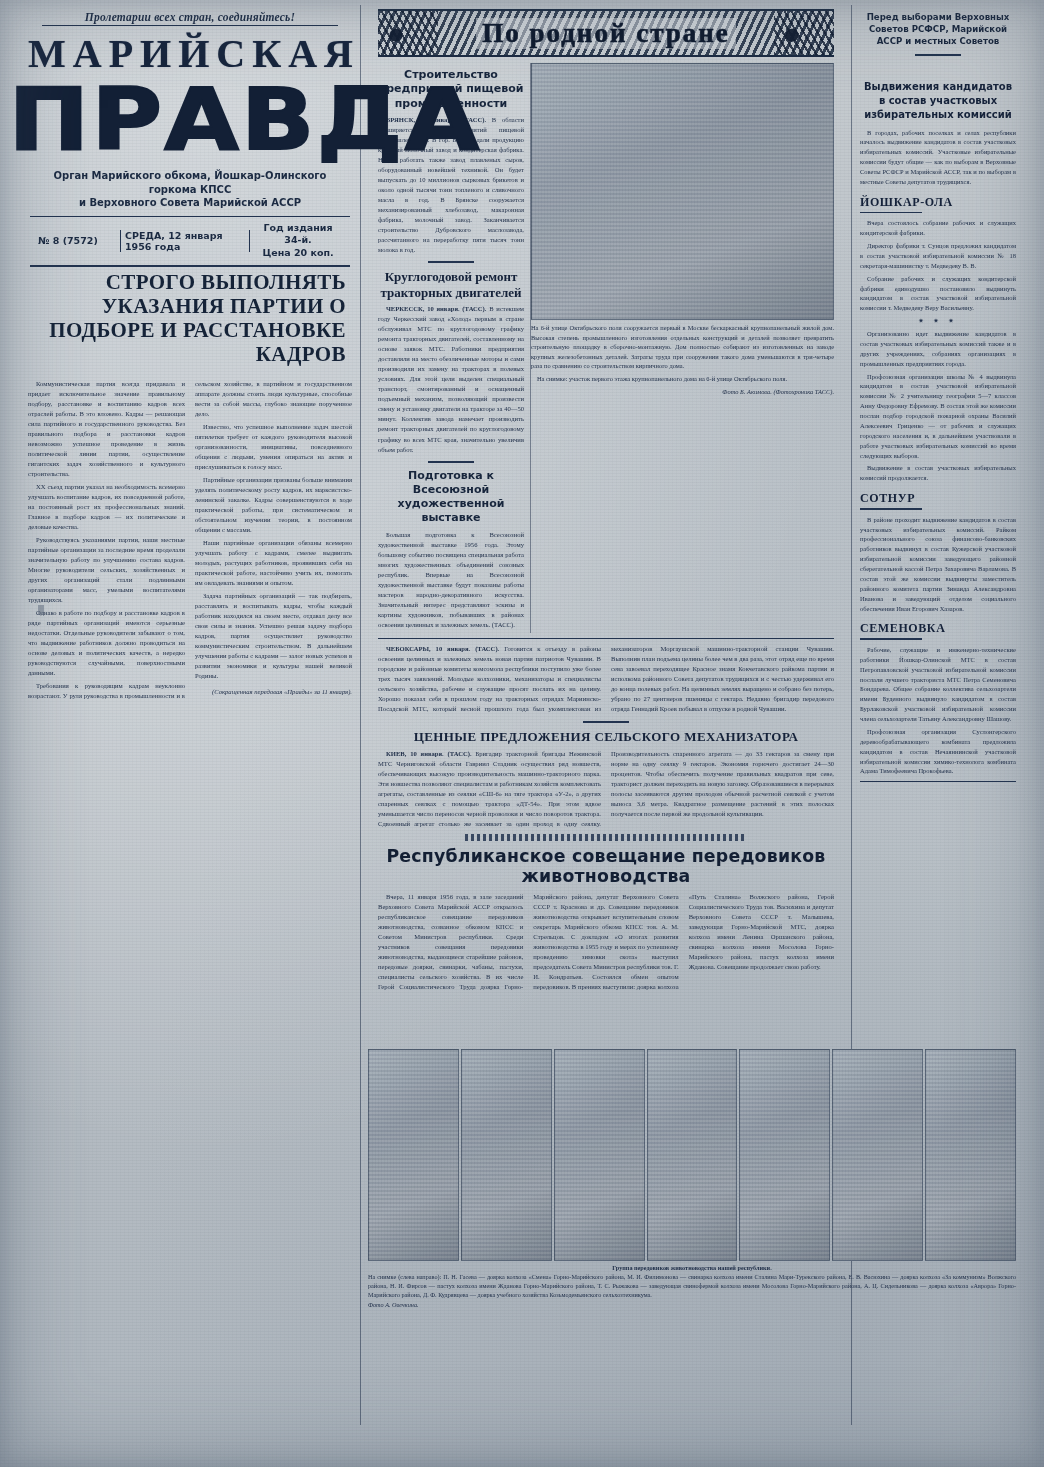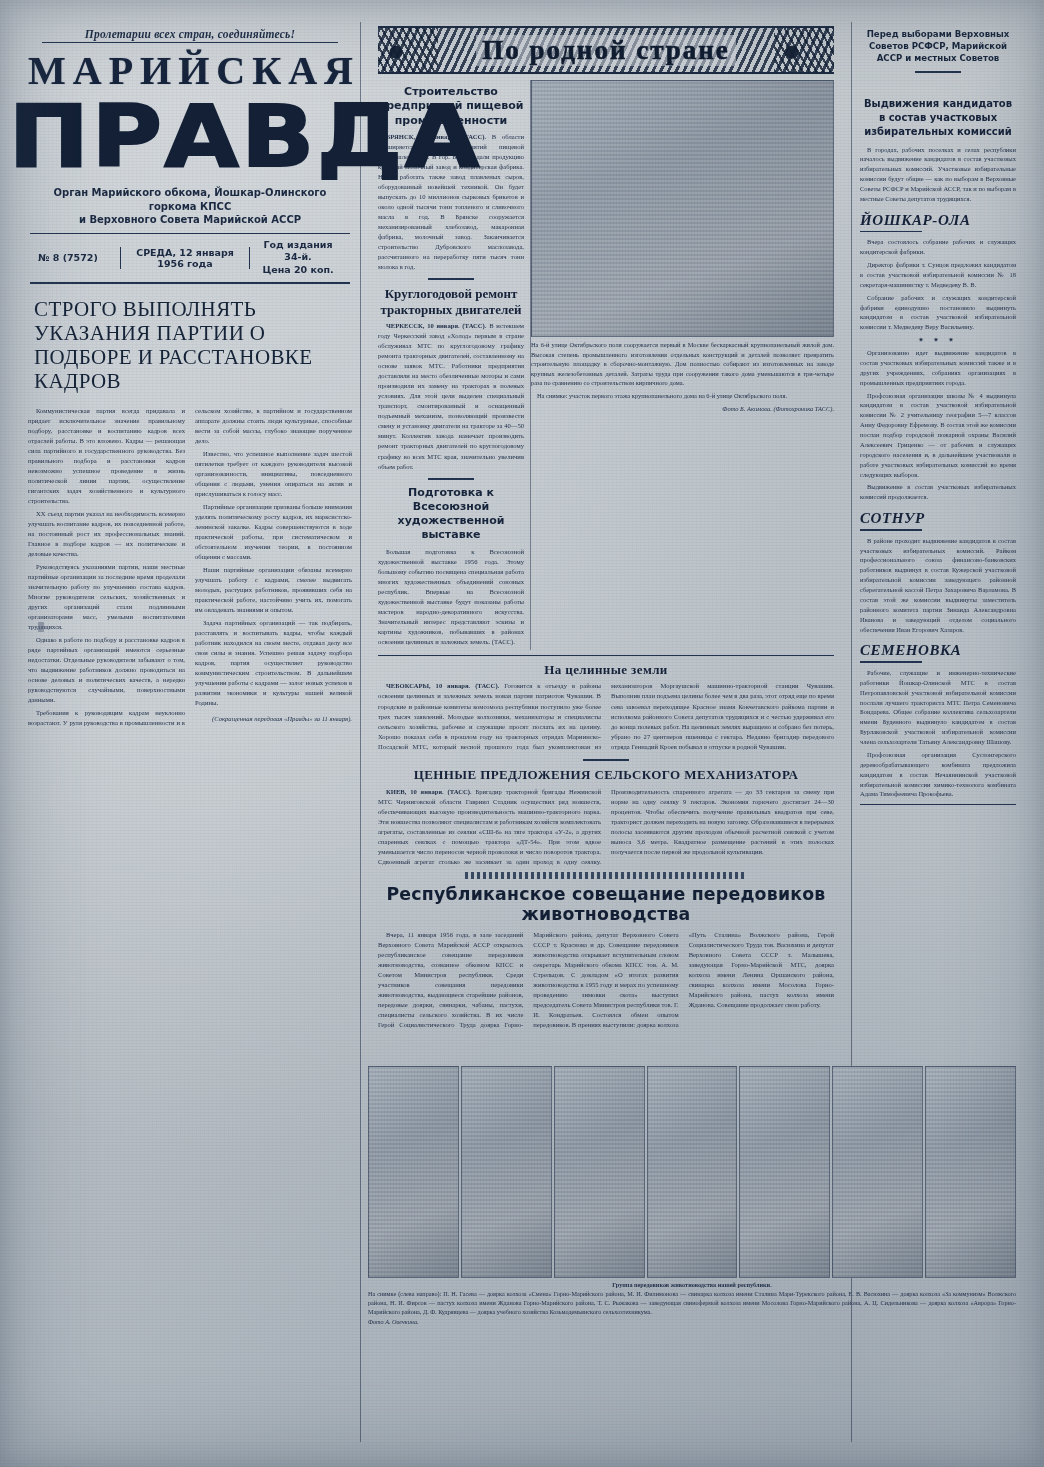--- a/index.html
+++ b/index.html
@@ -28,21 +28,21 @@
     mix-blend-mode:multiply;
     opacity:.8;
   }
   #vign{
     position:absolute;inset:0;
     box-shadow:inset 0 0 90px rgba(60,75,95,.38), inset 0 0 25px rgba(70,85,105,.25);
     pointer-events:none;
   }
   .page{
     position:absolute;
-    left:28px;top:22px;width:988px;height:1420px;
+    left:28px;top:5px;width:988px;height:1420px;
     color:#1b2a42;
   }
   
   .cols{
     position:absolute;left:0;top:0;width:988px;height:1420px;
     display:flex;
     gap:0;
   }
   .col-left{width:332px;flex:0 0 332px;padding-right:8px;box-sizing:border-box;}
   .col-mid{width:492px;flex:0 0 492px;padding:0 17px;box-sizing:border-box;
@@ -85,30 +85,30 @@
   }
   .mast-rule{border-top:1.4px solid #22334f;margin:4px 2px 0 2px;}
   .mast-info{
     display:flex;align-items:center;justify-content:space-between;
     font-family:"DejaVu Sans",sans-serif;
     font-weight:bold;font-size:9.5px;color:#1b2a42;
     padding:5px 4px 5px 4px;
     border-bottom:2.6px solid #22334f;
     margin:0 2px 0 2px;
   }
-  .mast-info .cell{padding:0 4px;text-align:center;}
+  .mast-info .cell{padding:0 4px;text-align:left;}
   .mast-info .c1{flex:0 0 78px;text-align:left;}
   .mast-info .c2{flex:1;border-left:1px solid #22334f;border-right:1px solid #22334f;}
   .mast-info .c3{flex:0 0 88px;text-align:center;line-height:1.35;}
 
   .lead-title{
-    text-align:left;font-weight:normal;
+    text-align:right;font-weight:bold;
     font-family:"Liberation Serif",serif;
     font-size:21px;line-height:1.14;letter-spacing:.4px;
-    margin:14px 6px 12px 6px;color:#152338;
+    margin:4px 6px 12px 6px;color:#152338;
   }
 
   
   .body2{
     column-count:2;column-gap:10px;
     font-size:6.6px;line-height:1.52;text-align:justify;
     font-family:"Liberation Serif",serif;
     color:#23324c;
     hyphens:auto;
   }
@@ -198,22 +198,22 @@
   
   .r-kicker{
     text-align:center;font-weight:bold;font-size:8.6px;line-height:1.42;
     font-family:"DejaVu Sans",sans-serif;color:#17253c;margin:6px 2px 0 2px;
   }
   .r-head{
     text-align:center;font-weight:bold;font-size:10px;line-height:1.4;
     font-family:"DejaVu Sans",sans-serif;color:#15223a;margin:24px 0 6px 0;
   }
   .r-city{
-    font-family:"Liberation Serif",serif;font-style:italic;font-weight:bold;
-    font-size:15px;letter-spacing:.6px;color:#15223a;margin:8px 0 2px 0;
+    font-family:"Liberation Serif",serif;font-weight:bold;
+    font-size:12px;letter-spacing:.6px;color:#15223a;margin:8px 0 2px 0;
   }
   .r-city-rule{width:62px;height:1.5px;background:#22334f;margin:1px 0 5px 0;}
   .r-body{font-size:6.5px;line-height:1.52;text-align:justify;color:#23324c;}
   .r-body p{margin:0 0 3px 0;text-indent:7px;}
 
   
   .portraits{
     display:flex;gap:2px;height:212px;margin-top:4px;
   }
   .portrait{flex:1;}
@@ -320,21 +320,20 @@
         <div style="flex:1;">
           <div class="photo" style="height:255px;"></div>
           <div class="caption">На 6-й улице Октябрьского поля сооружается первый в Москве бескаркасный крупнопанельный жилой дом. Высокая степень промышленного изготовления отдельных конструкций и деталей позволяет превратить строительную площадку в сборочно-монтажную. Дом полностью собирают из изготовленных на заводе крупных железобетонных деталей. Затраты труда при сооружении такого дома уменьшаются в три-четыре раза по сравнению со строительством кирпичного дома.</div>
           <div class="caption" style="text-indent:6px;">На снимке: участок первого этажа крупнопанельного дома на 6-й улице Октябрьского поля.</div>
           <div class="caption credit">Фото Б. Акимова. (Фотохроника ТАСС).</div>
         </div>
       </div>
 
       <div class="rule-full"></div>
 
-      <div class="sec-head-caps">На целинные земли</div>
       <div class="body2">
         <p>
           <span class="dateline">ЧЕБОКСАРЫ, 10 января. (ТАСС).</span>
           <span>Готовится к отъезду в районы освоения целинных и залежных земель новая партия патриотов Чувашии. В городские и районные комитеты комсомола республики поступило уже более трех тысяч заявлений. Молодые колхозники, механизаторы и специалисты сельского хозяйства, рабочие и служащие просят послать их на целину. Хорошо показал себя в прошлом году на тракторных отрядах Мариинско-Посадской МТС, который весной прошлого года был укомплектован из механизаторов Моргаушской машинно-тракторной станции Чувашии. Выполнив план подъема целины более чем в два раза, этот отряд еще по время сева завоевал переходящее Красное знамя Кокчетавского райкома партии и исполкома районного Совета депутатов трудящихся и с честью удерживал его до конца полевых работ. На целинных землях выращено и собрано без потерь, убрано по 27 центнеров пшеницы с гектара. Недавно бригадир передового отряда Геннадий Кроев побывал в отпуске в родной Чувашии.</span>
         </p>
       </div>
 
       <div class="short-rule"></div>
 
       <div class="sec-head-caps">ЦЕННЫЕ ПРЕДЛОЖЕНИЯ СЕЛЬСКОГО МЕХАНИЗАТОРА</div>

